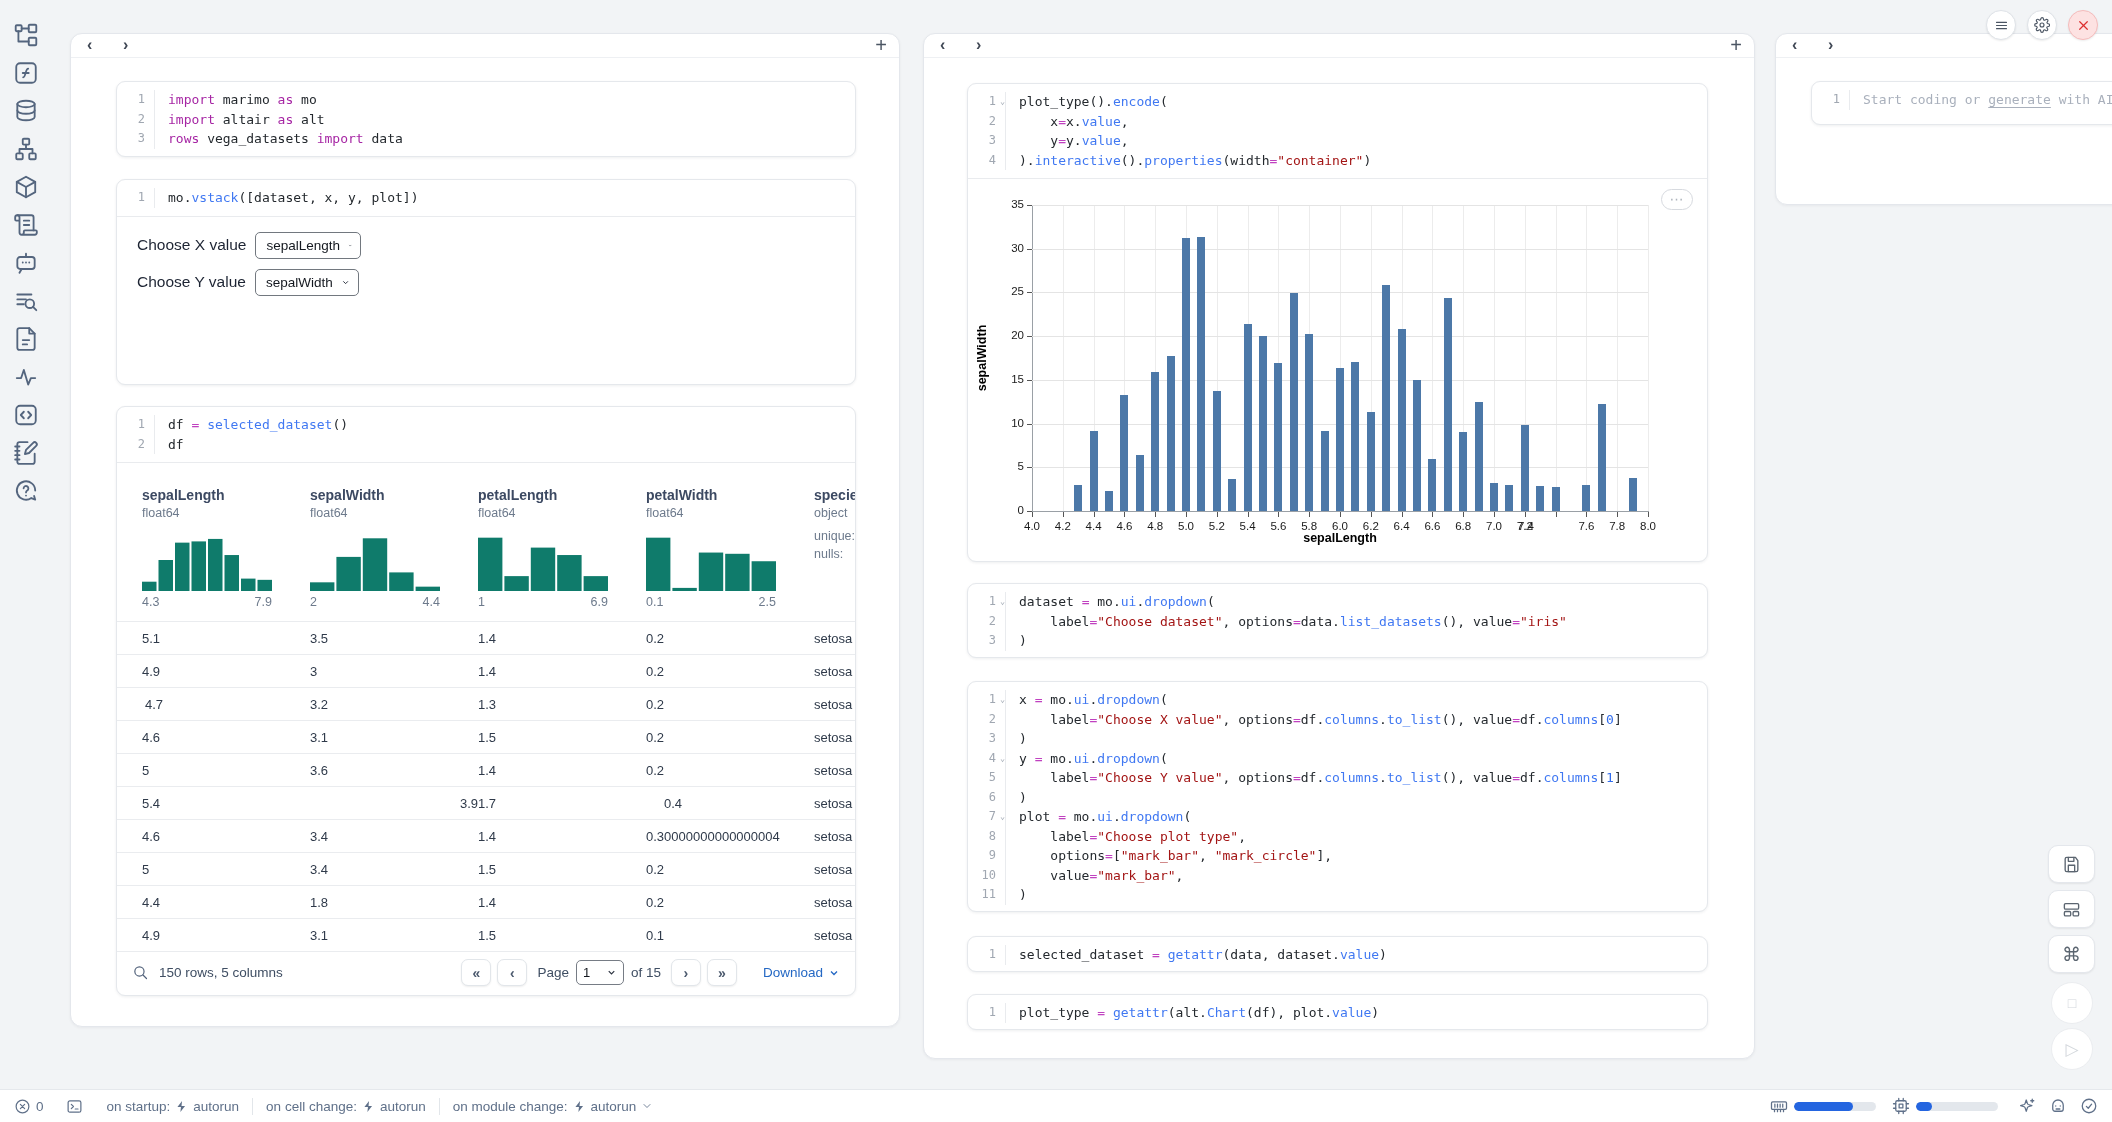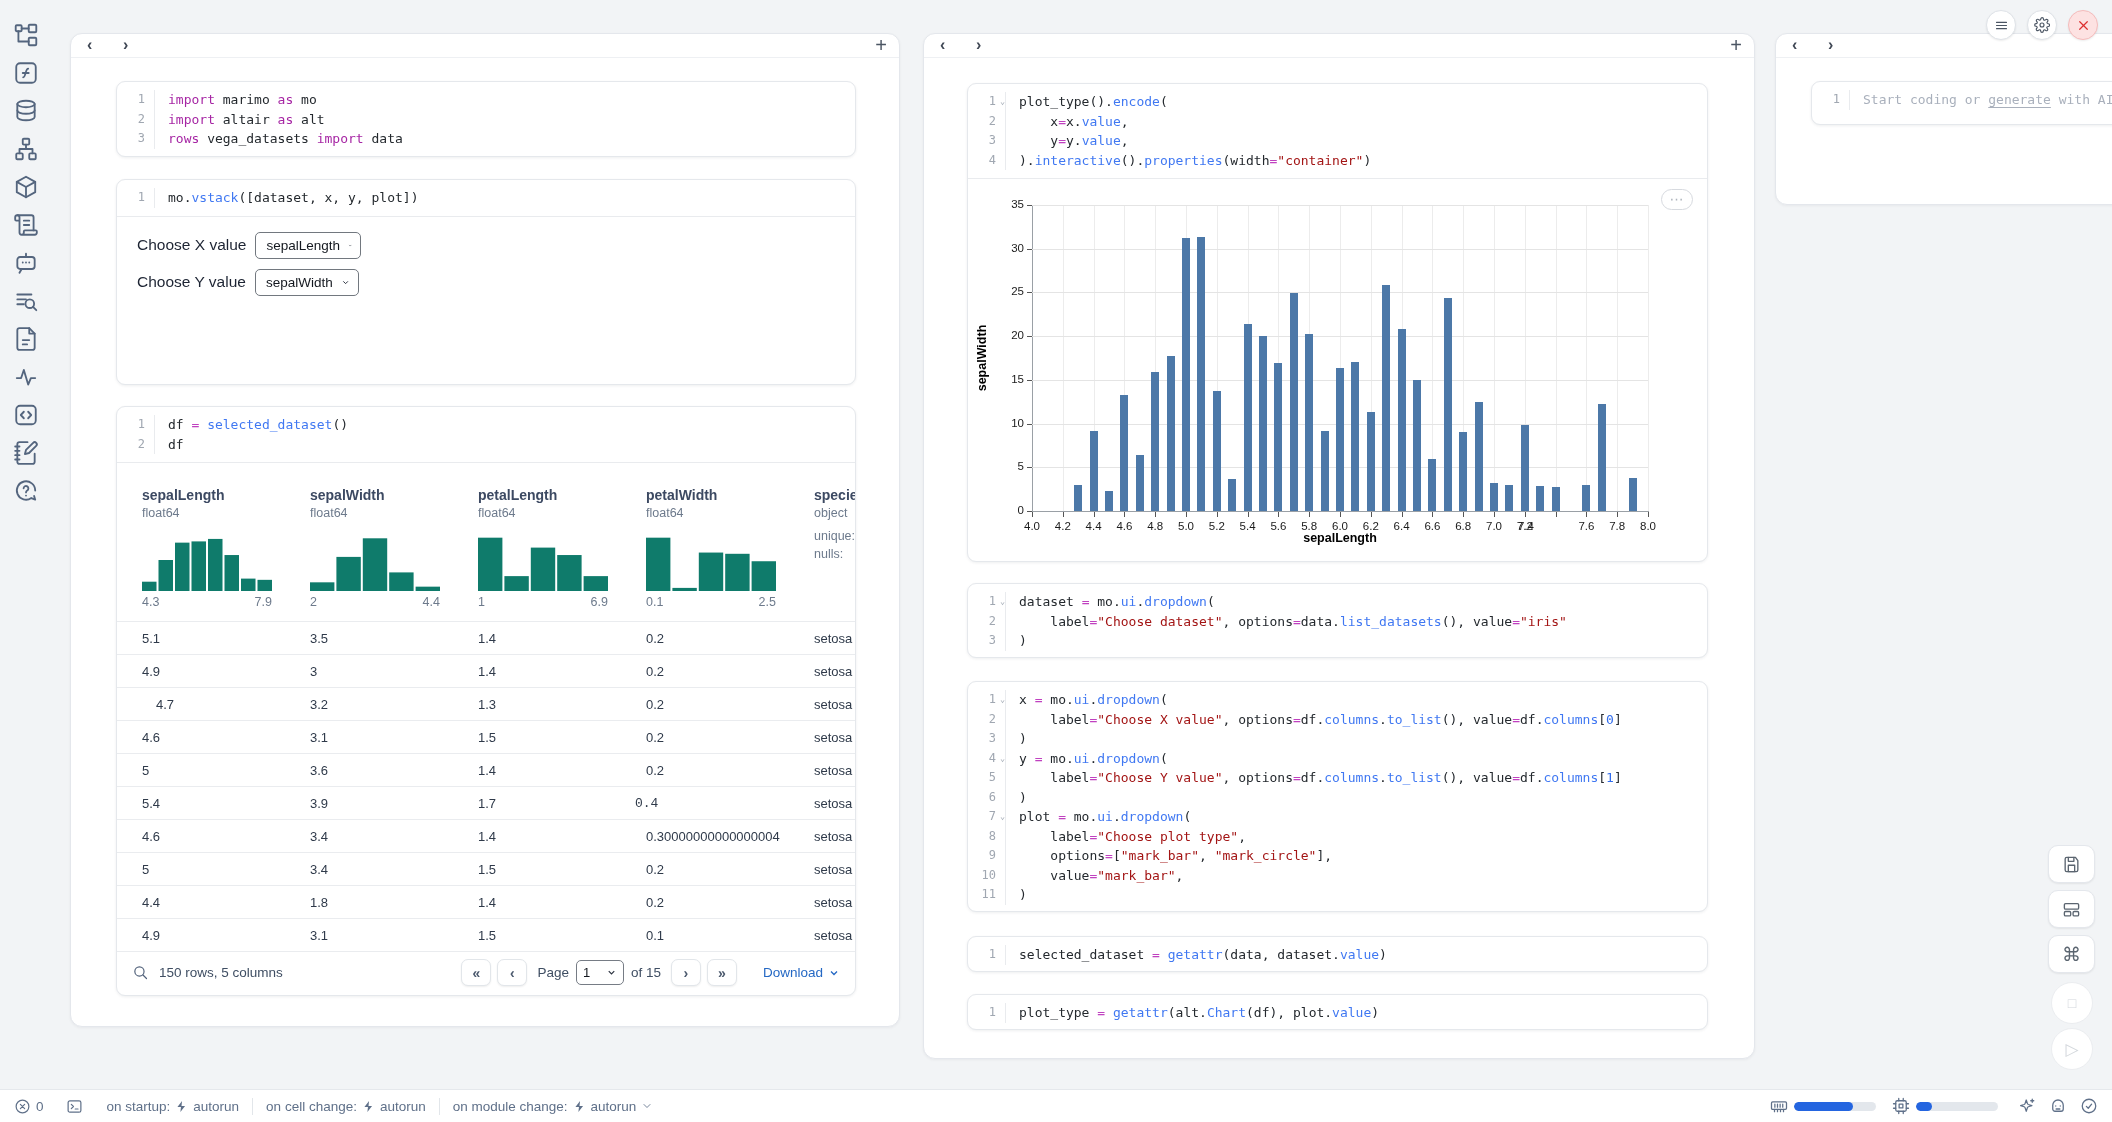--- a/index.html
+++ b/index.html
@@ -318,21 +318,21 @@
             <div class="tcell" style="left: 697px;">setosa</div>
           </div>
           <div class="trow">
             <div class="tcell" style="left: 25px;">4.9</div>
             <div class="tcell" style="left: 193px;">3</div>
             <div class="tcell" style="left: 361px;">1.4</div>
             <div class="tcell" style="left: 529px;">0.2</div>
             <div class="tcell" style="left: 697px;">setosa</div>
           </div>
           <div class="trow">
-            <div class="tcell" style="left: 39px;">4.7</div>
+            <div class="tcell" style="left: 28px;">4.7</div>
             <div class="tcell" style="left: 193px;">3.2</div>
             <div class="tcell" style="left: 361px;">1.3</div>
             <div class="tcell" style="left: 529px;">0.2</div>
             <div class="tcell" style="left: 697px;">setosa</div>
           </div>
           <div class="trow">
             <div class="tcell" style="left: 25px;">4.6</div>
             <div class="tcell" style="left: 193px;">3.1</div>
             <div class="tcell" style="left: 361px;">1.5</div>
             <div class="tcell" style="left: 529px;">0.2</div>
@@ -340,23 +340,23 @@
           </div>
           <div class="trow">
             <div class="tcell" style="left: 25px;">5</div>
             <div class="tcell" style="left: 193px;">3.6</div>
             <div class="tcell" style="left: 361px;">1.4</div>
             <div class="tcell" style="left: 529px;">0.2</div>
             <div class="tcell" style="left: 697px;">setosa</div>
           </div>
           <div class="trow">
             <div class="tcell" style="left: 25px;">5.4</div>
-            <div class="tcell" style="left: 193px;">3.9</div>
+            <div class="tcell" style="left: 193px; text-align: right;">3.9</div>
             <div class="tcell" style="left: 361px;">1.7</div>
-            <div class="tcell" style="left: 518px; font-family: Liberation Mono, monospace;">0.4</div>
+            <div class="tcell" style="left: 547px;">0.4</div>
             <div class="tcell" style="left: 697px;">setosa</div>
           </div>
           <div class="trow">
             <div class="tcell" style="left: 25px;">4.6</div>
             <div class="tcell" style="left: 193px;">3.4</div>
             <div class="tcell" style="left: 361px;">1.4</div>
             <div class="tcell" style="left: 529px;">0.30000000000000004</div>
             <div class="tcell" style="left: 697px;">setosa</div>
           </div>
           <div class="trow">

